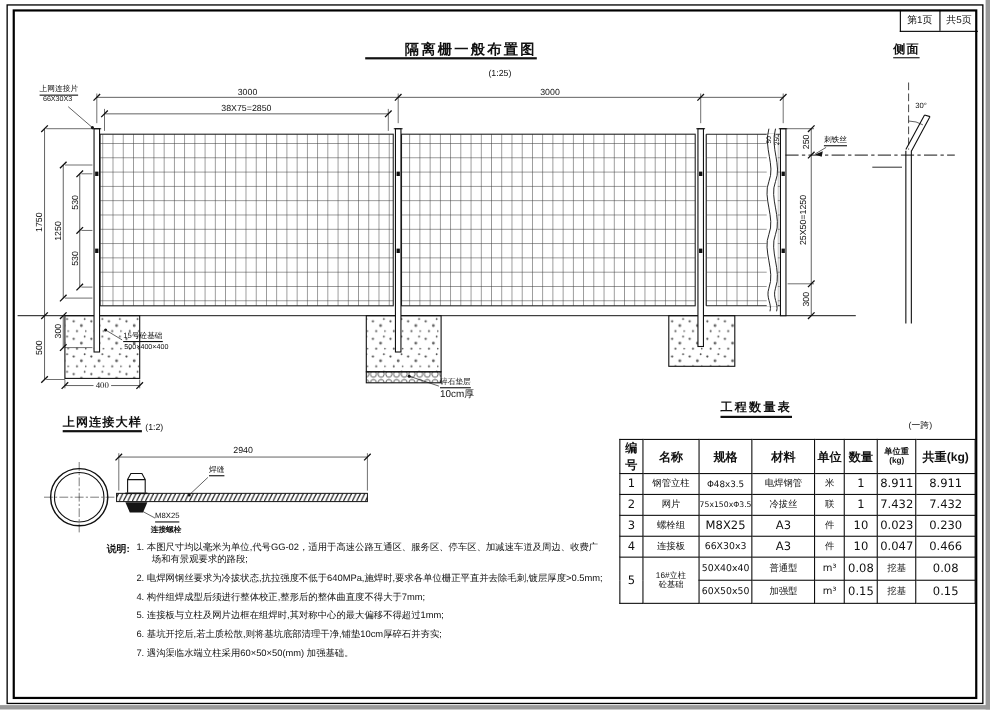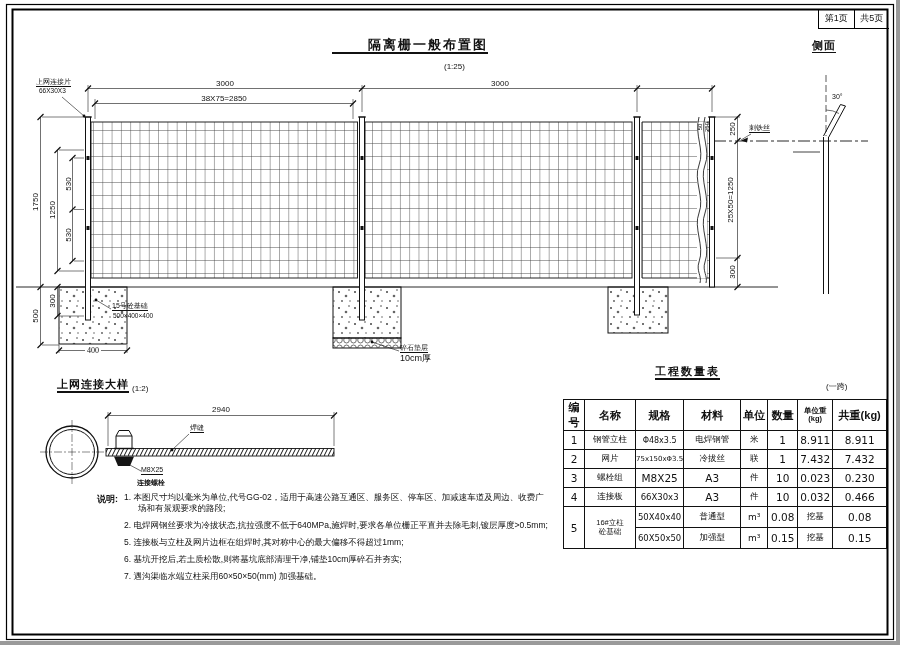--- a/index.html
+++ b/index.html
@@ -279,21 +279,21 @@
     <td class="num">0.023</td>
     <td class="num">0.230</td>
   </tr>
   <tr style="height:19px">
     <td class="num">4</td>
     <td>连接板</td>
     <td class="num" style="font-size:8.5px">66X30x3</td>
     <td class="num">A3</td>
     <td>件</td>
     <td class="num">10</td>
-    <td class="num">0.032</td>
+    <td class="num">0.047</td>
     <td class="num">0.466</td>
   </tr>
   <tr style="height:21px">
     <td class="num" rowspan="2">5</td>
     <td class="nm2" rowspan="2">
       <div>16#立柱</div>
       <div>砼基础</div>
     </td>
     <td class="num" style="font-size:8.5px">50X40x40</td>
     <td>普通型</td>
@@ -311,20 +311,21 @@
     <td class="num">0.15</td>
   </tr>
 </tbody>
   </table>
 
 <div class="notes">
   <span class="lbl">说明:</span>
   <div class="items">
     <div class="item">1. 本图尺寸均以毫米为单位,代号GG-02，适用于高速公路互通区、服务区、停车区、加减速车道及周边、收费广场和有景观要求的路段;</div>
     <div class="item">2. 电焊网钢丝要求为冷拔状态,抗拉强度不低于640MPa,施焊时,要求各单位栅正平直并去除毛刺,镀层厚度&gt;0.5mm;</div>
+    <div class="item">4. 构件组焊成型后须进行整体校正,整形后的整体曲直度不得大于7mm;</div>
     <div class="item">5. 连接板与立柱及网片边框在组焊时,其对称中心的最大偏移不得超过1mm;</div>
     <div class="item">6. 基坑开挖后,若土质松散,则将基坑底部清理干净,铺垫10cm厚碎石并夯实;</div>
     <div class="item">7. 遇沟渠临水端立柱采用60×50×50(mm) 加强基础。</div>
   </div>
 </div>
 
 <div class="edge-r"></div>
 <div class="edge-b"></div>
 
 </body></html>

